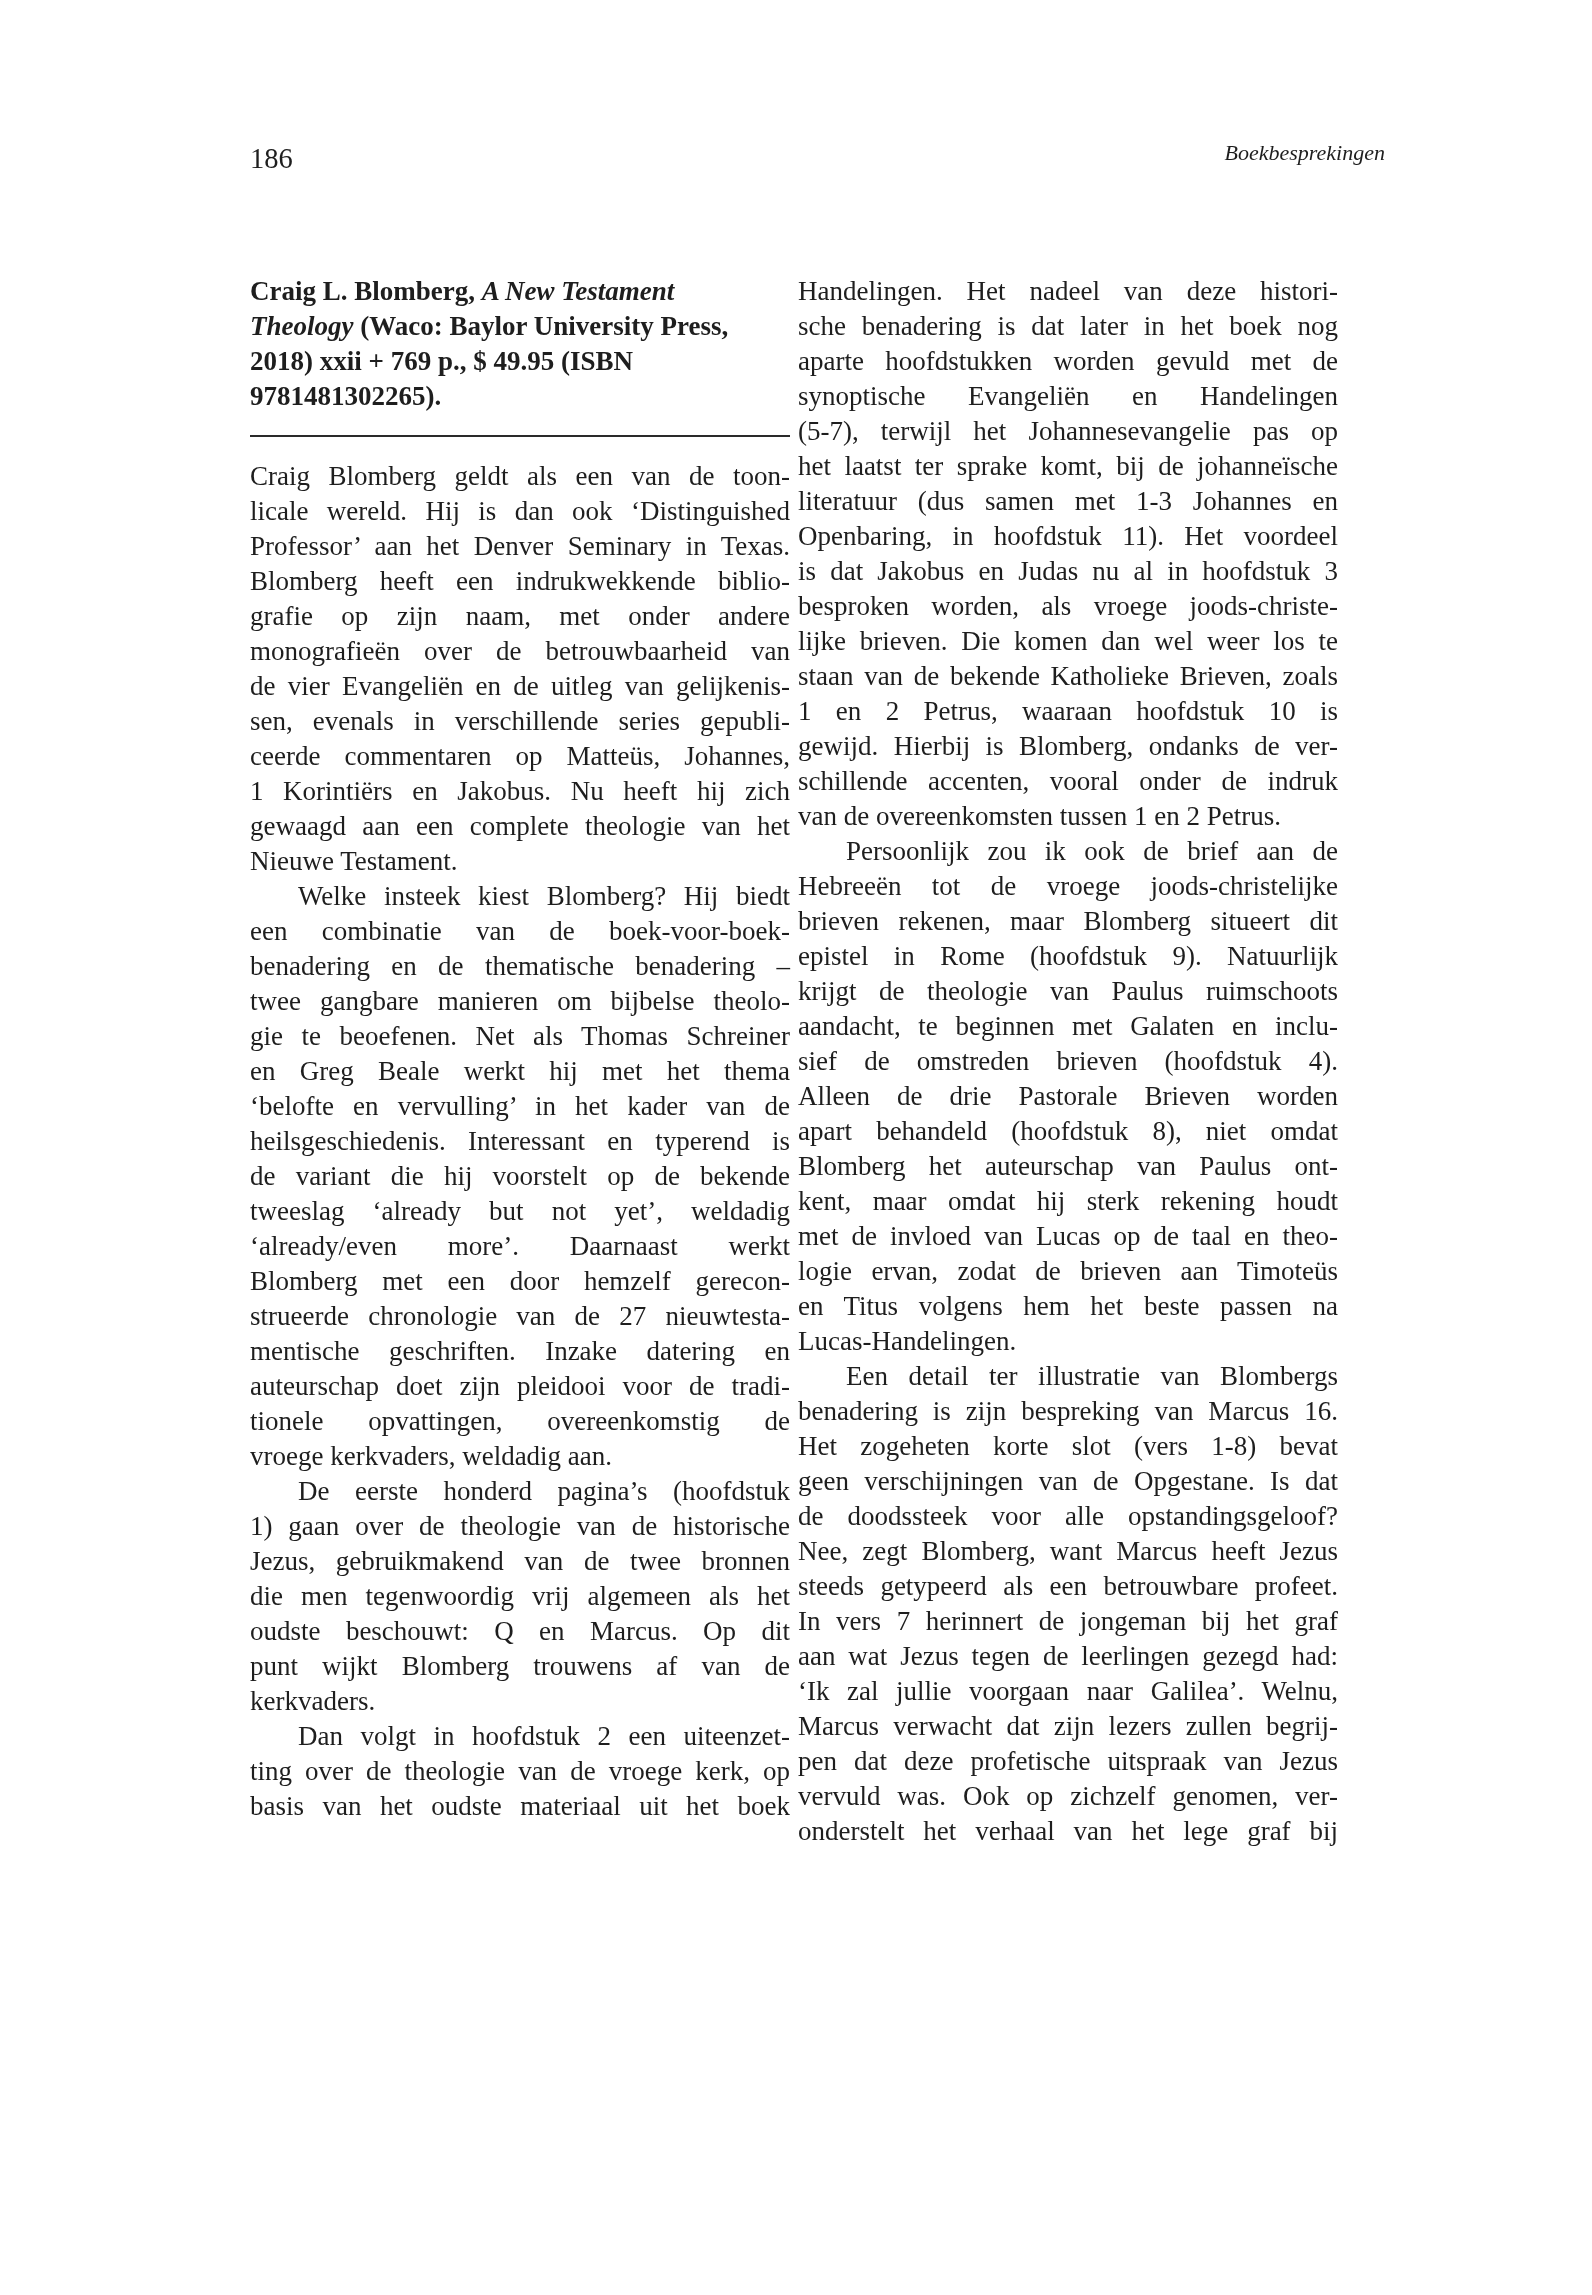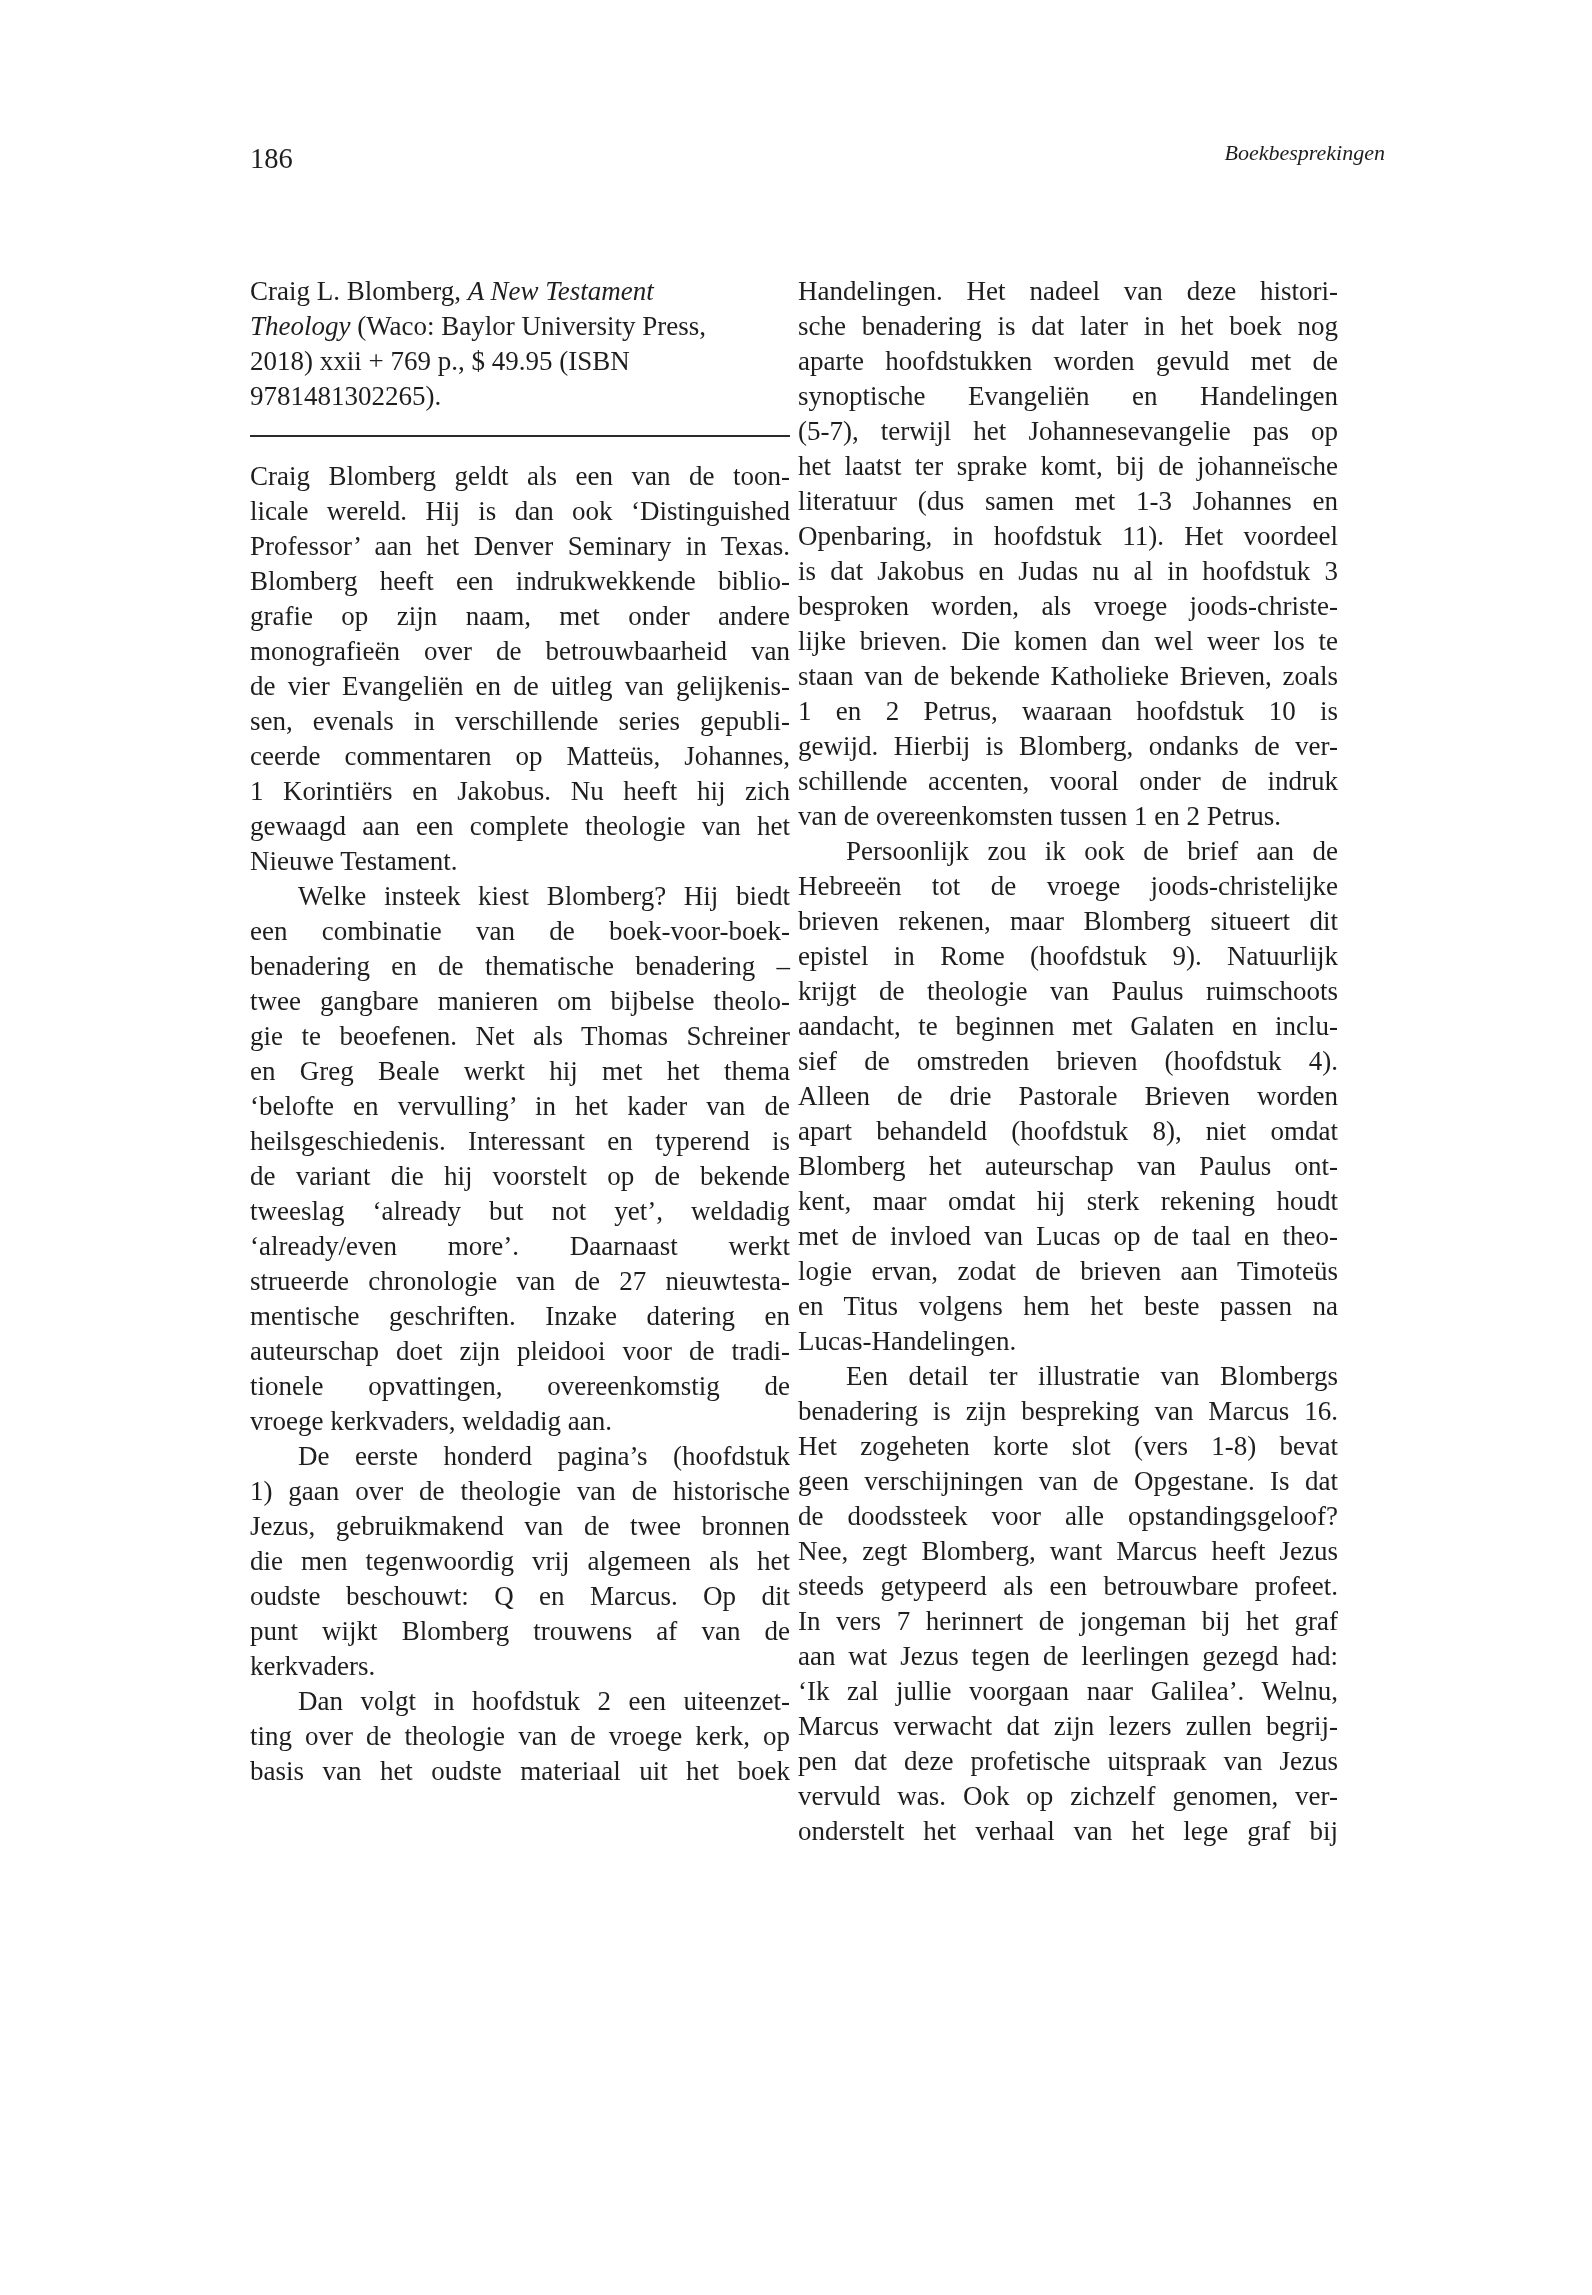--- a/index.html
+++ b/index.html
@@ -6,21 +6,21 @@
   body { width: 1592px; height: 2295px; position: relative; overflow: hidden;
          font-family: "Liberation Serif", "DejaVu Serif", serif; color: #1e1e1e; }
   .page-number { position: absolute; left: 250px; top: 143px; font-size: 28.5px; }
   .running-head { position: absolute; right: 207px; top: 140px; font-size: 22px; font-style: italic; }
   .column { position: absolute; top: 274px; width: 540px; font-size: 27px; line-height: 35px; }
   .col-left { left: 250px; }
   .col-right { left: 798px; }
   .line { display: block; white-space: nowrap; height: 35px; text-align: justify; text-align-last: justify; }
   .line.last { text-align-last: left; }
   .line.indent { text-indent: 48px; }
-  .bib .line { text-align: right; text-align-last: left; }
+  .bib .line { text-align: right; text-align-last: left; font-weight: bold; }
   .rule { height: 1.7px; background: #2a2a2a; margin: 21px 0 22.4px 0; width: 540px; }
   em { font-style: italic; }
 </style>
 </head>
 <body>
 
 <div class="page-number">186</div>
 <div class="running-head">Boekbesprekingen</div>
 
 <div class="column col-left">
@@ -51,20 +51,21 @@
         <span class="line">een combinatie van de boek-voor-boek-</span>
         <span class="line">benadering en de thematische benadering –</span>
         <span class="line">twee gangbare manieren om bijbelse theolo-</span>
         <span class="line">gie te beoefenen. Net als Thomas Schreiner</span>
         <span class="line">en Greg Beale werkt hij met het thema</span>
         <span class="line">‘belofte en vervulling’ in het kader van de</span>
         <span class="line">heilsgeschiedenis. Interessant en typerend is</span>
         <span class="line">de variant die hij voorstelt op de bekende</span>
         <span class="line">tweeslag ‘already but not yet’, weldadig</span>
         <span class="line">‘already/even more’. Daarnaast werkt</span>
+        <span class="line">Blomberg met een door hemzelf gerecon-</span>
         <span class="line">strueerde chronologie van de 27 nieuwtesta-</span>
         <span class="line">mentische geschriften. Inzake datering en</span>
         <span class="line">auteurschap doet zijn pleidooi voor de tradi-</span>
         <span class="line">tionele opvattingen, overeenkomstig de</span>
         <span class="line last">vroege kerkvaders, weldadig aan.</span>
       </div>
       <div>
         <span class="line indent">De eerste honderd pagina’s (hoofdstuk</span>
         <span class="line">1) gaan over de theologie van de historische</span>
         <span class="line">Jezus, gebruikmakend van de twee bronnen</span>

